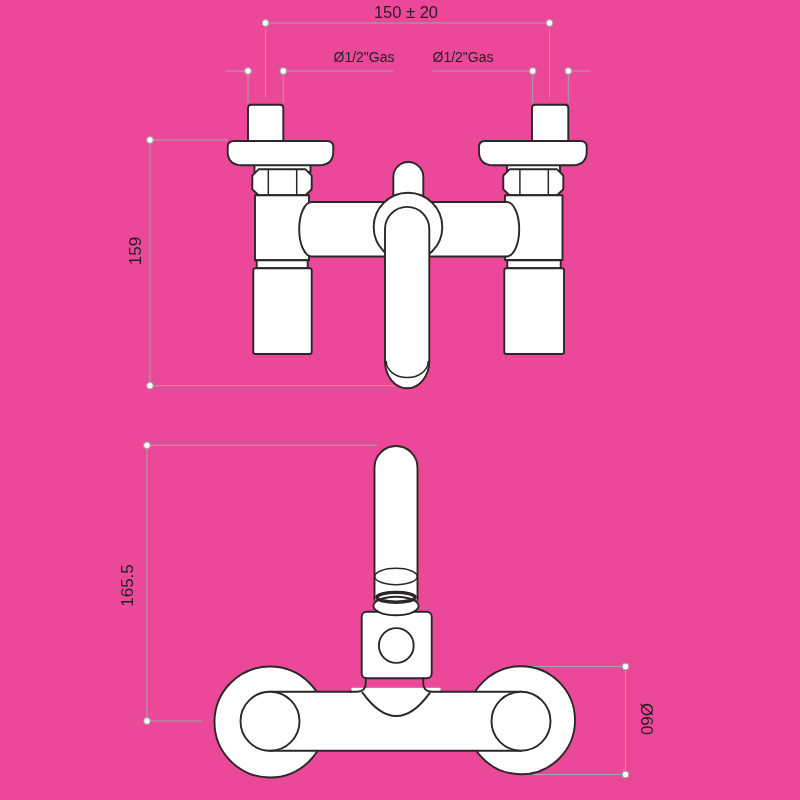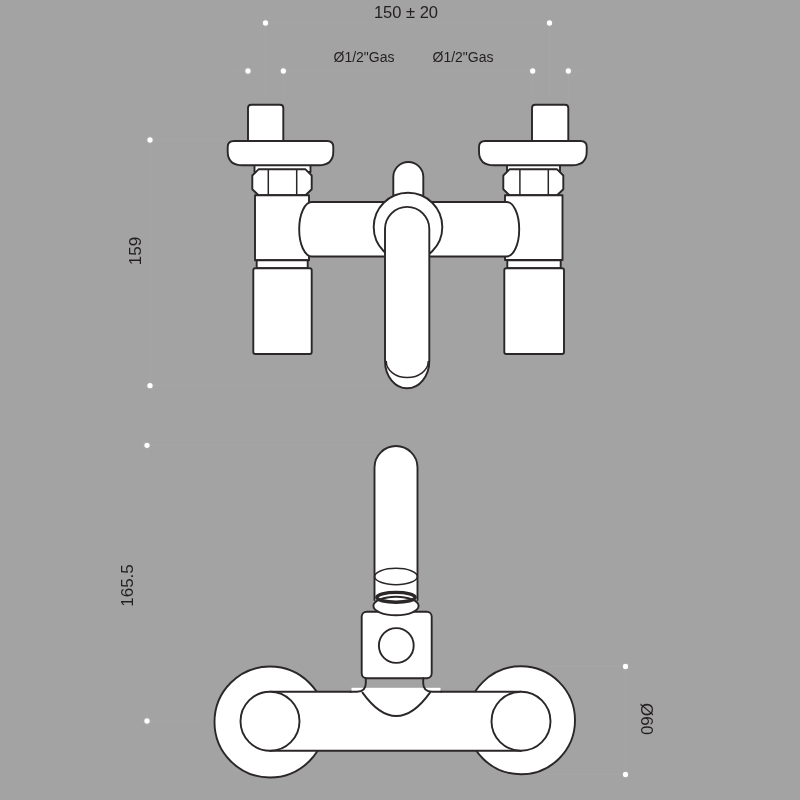--- a/index.html
+++ b/index.html
@@ -1,16 +1,16 @@
 <!DOCTYPE html>
 <html><head>
 <meta charset="utf-8">
 <style>
   html,body{margin:0;padding:0;background:#ffffff;}
-  .stage{width:800px;height:800px;background:#a3a3a3;position:relative;font-family:"Liberation Sans",sans-serif;}
+  .stage{width:800px;height:800px;background:#ec4899;position:relative;font-family:"Liberation Sans",sans-serif;}
   svg{display:block;}
   .o{stroke:#2b2728;stroke-width:1.9;fill:#ffffff;stroke-linejoin:round;stroke-linecap:round;}
   .on{stroke:#2b2728;stroke-width:1.9;fill:none;stroke-linejoin:round;stroke-linecap:round;}
   .thin{stroke-width:1.5;}
   .thick{stroke-width:3.4;}
   .mask{fill:#ffffff;stroke:none;}
   .dim{stroke:#a7a5a5;stroke-width:1;fill:none;stroke-linecap:round;}
   .dimc{stroke:#a7a5a5;stroke-width:1.1;fill:#ffffff;}
   .dimtext{font-family:"Liberation Sans",sans-serif;fill:#231f20;text-anchor:middle;}
   .t17{font-size:17px;}

